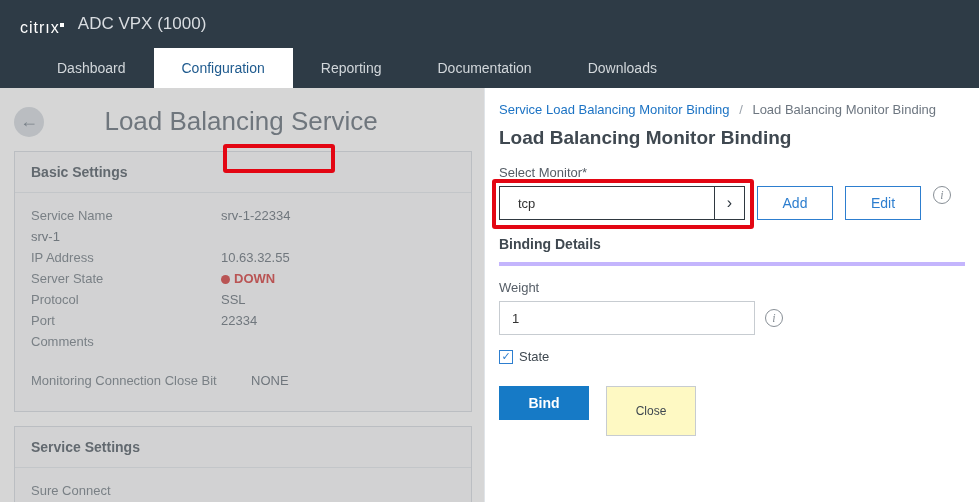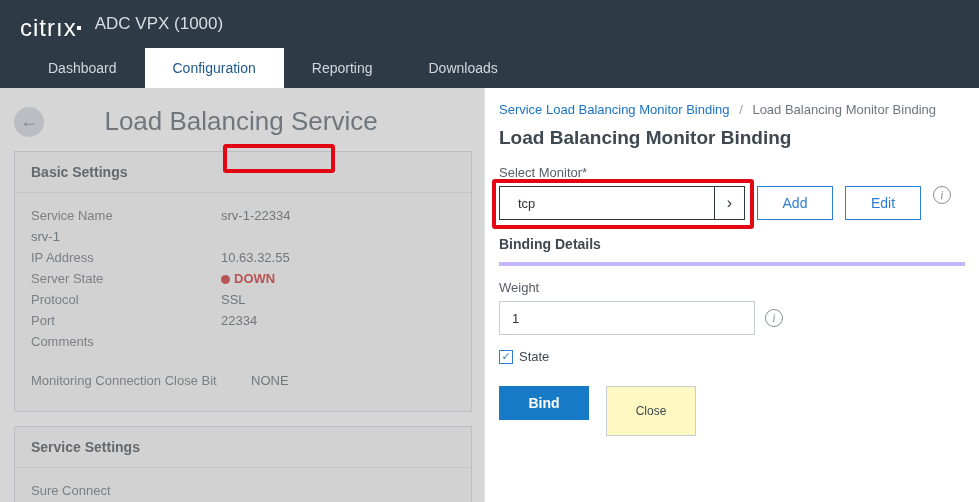--- a/index.html
+++ b/index.html
@@ -5,28 +5,28 @@
   * { box-sizing: border-box; margin: 0; padding: 0; }
   html, body { width: 979px; height: 502px; font-family: Arial, Helvetica, sans-serif; overflow: hidden; background:#fff; }
   .header {
     background: #2e3b46;
     color: #fff;
     display: flex;
     align-items: center;
     height: 48px;
     padding-left: 20px;
   }
-  .logo { font-size: 24px; letter-spacing: 1px; margin-right: 14px; font-weight: 500; margin-top: 8px; }
+  .logo { font-size: 16px; letter-spacing: 1px; margin-right: 14px; font-weight: 500; margin-top: 8px; }
   .logo .dot { display:inline-block; width:4px; height:4px; background:#fff; position:relative; top:-6px; }
   .product { font-size: 17px; color:#d9dde1; }
   .tabs {
     background: #2e3b46;
     display: flex;
     height: 40px;
-    padding-left: 20px;
+    padding-left: 29px;
   }
   .tab {
     color: #d2d7db;
     font-size: 14px;
     padding: 0 28px;
     display:flex;
     align-items:center;
     cursor:pointer;
   }
   .tab.active {
@@ -178,20 +178,21 @@
 
 <div class="header">
   <span class="logo">c<span>i</span>tr<span>ı</span>x<span class="dot"></span></span>
   <span class="product">ADC VPX (1000)</span>
 </div>
 
 <div class="tabs">
   <div class="tab">Dashboard</div>
   <div class="tab active">Configuration</div>
   <div class="tab">Reporting</div>
+  <div class="tab">Documentation</div>
   <div class="tab">Downloads</div>
 </div>
 
 <div class="body">
   <div class="dim-overlay"></div>
 
   <div class="left-page">
     <span class="back-circle">←</span>
     <span class="page-title">Load Balancing Service</span>
 

